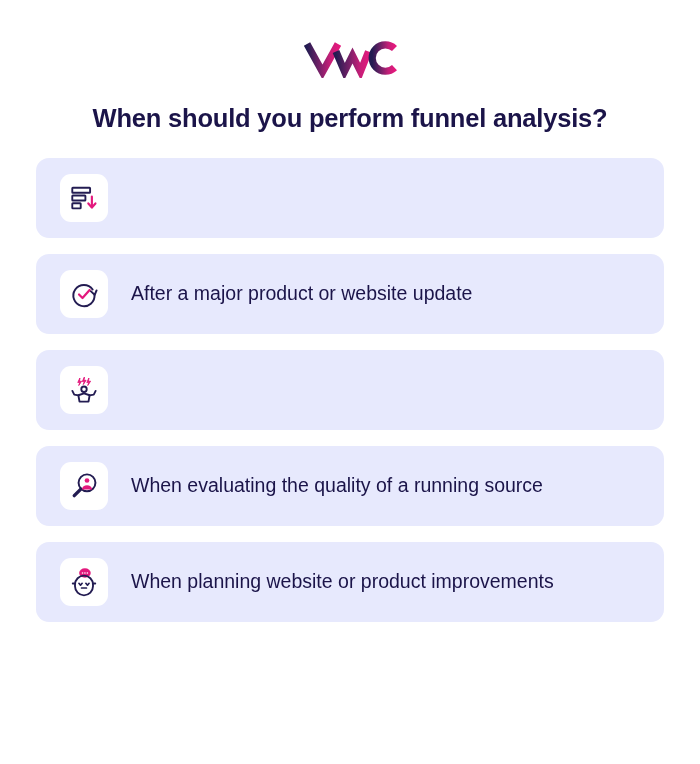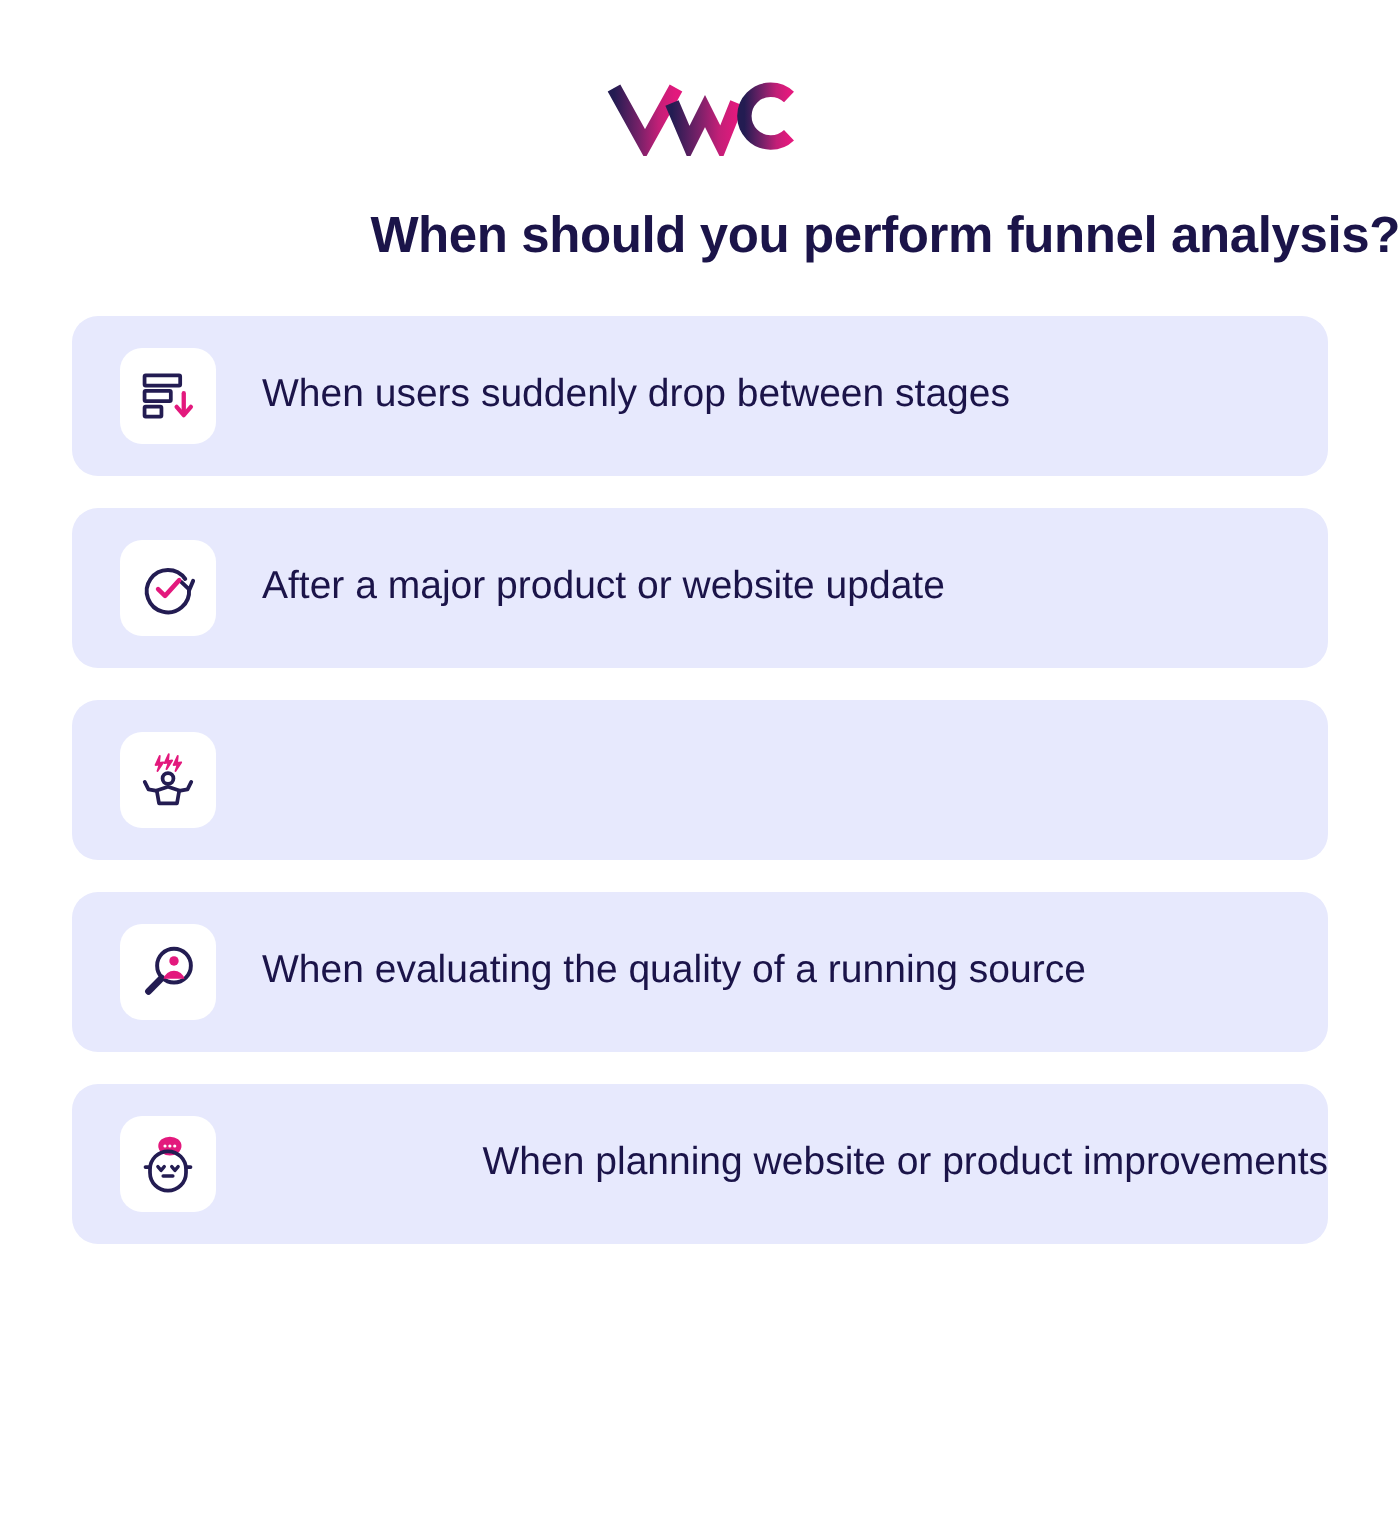--- a/index.html
+++ b/index.html
@@ -34,21 +34,21 @@
     box-sizing: content-box;
   }
   .logo-svg {
     display: block;
   }
 
   
   .heading {
     margin: 0;
     padding-top: 22px;
-    text-align: right;
+    text-align: center;
     font-size: 25.5px;
     font-weight: bold;
     color: #1b1449;
     letter-spacing: -0.2px;
     font-family: "Liberation Sans", sans-serif;
   }
 
   
   .list {
     margin: 0;
@@ -63,21 +63,21 @@
   .row {
     display: flex;
     align-items: center;
     background: #e7e9fd;
     border-radius: 13px;
     height: 80px;
     margin-bottom: 16px;
     box-sizing: border-box;
     padding-left: 24px;
   }
-  .row:last-child { margin-bottom: 0; justify-content: space-between; }
+  .row:last-child { margin-bottom: 0; }
 
   .icon-tile {
     flex: 0 0 auto;
     width: 48px;
     height: 48px;
     background: #ffffff;
     border-radius: 11px;
     display: flex;
     align-items: center;
     justify-content: center;
@@ -133,21 +133,20 @@
             <rect x="3.5" y="5" width="19" height="5.4" rx="0.6"></rect>
             <rect x="3.5" y="13.3" width="14" height="5.4" rx="0.6"></rect>
             <rect x="3.5" y="21.6" width="9" height="5.4" rx="0.6"></rect>
           </g>
           <g stroke="#e3197d" stroke-width="2.3" stroke-linecap="round" stroke-linejoin="round" fill="none">
             <line x1="24.4" y1="14.5" x2="24.4" y2="25.4"></line>
             <polyline points="20.6,21.8 24.4,26.2 28.2,21.8"></polyline>
           </g>
         </svg>
       </span>
-      <span class="row-label">When users suddenly drop between stages</span>
     </li>
 
 
     <li class="row">
       <span class="icon-tile">
         <svg width="30" height="30" viewBox="0 0 32 32">
           <path d="M25.2 11.2 A11.3 11.3 0 1 0 27.2 16.6" fill="none" stroke="#231c52" stroke-width="2.1" stroke-linecap="round"></path>
           <polyline points="23.2,12.9 27.4,16.9 29.4,12.2" fill="none" stroke="#231c52" stroke-width="2.1" stroke-linecap="round" stroke-linejoin="round"></polyline>
           <polyline points="10.7,16.6 14.4,20.2 22.0,11.8" fill="none" stroke="#e3197d" stroke-width="2.4" stroke-linecap="round" stroke-linejoin="round"></polyline>
         </svg>

